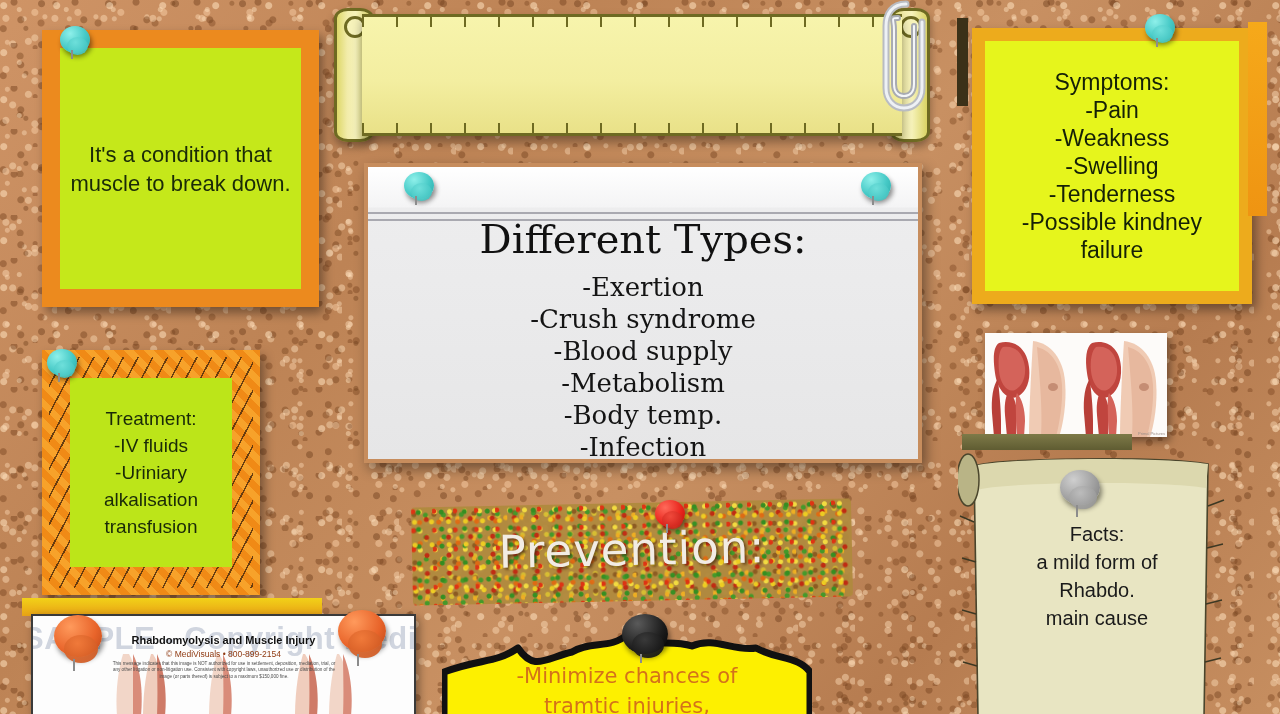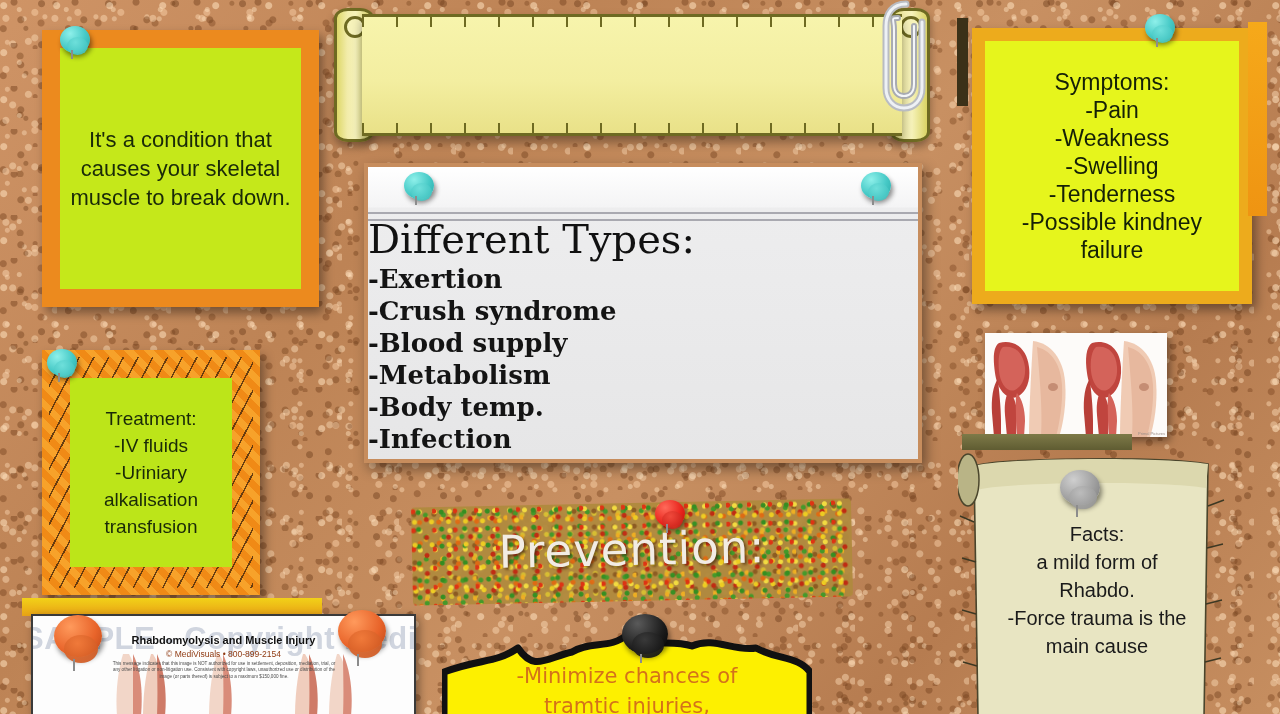--- a/index.html
+++ b/index.html
@@ -256,34 +256,34 @@
   #lined-paper .doubleline {
     position: absolute;
     left: 0; right: 0; top: 45px;
     height: 5px;
     border-top: 2px solid #a9a9b0;
     border-bottom: 2px solid #a9a9b0;
   }
   #lined-paper .content {
     position: relative;
     z-index: 3;
+    text-align: center;
     padding-top: 48px;
     font-family: "DejaVu Serif", serif;
   }
   #types-title {
     font-size: 40px;
     line-height: 48px;
     color: #111;
   }
   #types-list {
-    margin: 0;
+    margin: 8px;
     padding: 0;
     list-style: none;
     font-family: "Liberation Sans", sans-serif;
-    font-weight: bold;
   }
   #types-list li {
     font-size: 26px;
     line-height: 32px;
     color: #141414;
     font-family: "DejaVu Serif", serif;
   }
 
   
   #prevention-banner {
@@ -498,21 +498,20 @@
     <path d="M30 8 C16 8 10 18 10 30 L10 92 C10 104 18 112 28 112 C38 112 46 104 46 92 L46 26" fill="none" stroke="#b9bcc2" stroke-width="7" stroke-linecap="round"></path>
     <path d="M30 8 C16 8 10 18 10 30 L10 92 C10 104 18 112 28 112 C38 112 46 104 46 92 L46 26" fill="none" stroke="#eef1f5" stroke-width="3" stroke-linecap="round"></path>
     <path d="M22 22 C14 22 18 22 18 34 L18 88 C18 96 22 100 28 100 C34 100 38 96 38 88 L38 30" fill="none" stroke="#a8abb1" stroke-width="6" stroke-linecap="round"></path>
     <path d="M22 22 C14 22 18 22 18 34 L18 88 C18 96 22 100 28 100 C34 100 38 96 38 88 L38 30" fill="none" stroke="#f4f6f9" stroke-width="2" stroke-linecap="round"></path>
   </svg>
 
   <div class="note" id="note-what">
     <div class="face">
       <div class="inner">
         <p>It's a condition that</p>
-        <p>causes your skeletal</p>
         <p>muscle to break down.</p>
       </div>
     </div>
   </div>
   <div class="pin cyan" style="left:60px; top:26px;">
     <div class="cap"></div>
     <div class="cap2"></div>
     <div class="needle"></div>
   </div>
 
@@ -619,21 +618,20 @@
         <path d="M249 96 L265 92"></path>
         <path d="M248 152 L264 148"></path>
         <path d="M247 210 L263 206"></path>
       </g>
       <ellipse cx="10" cy="28" rx="11" ry="26" fill="#b9b486" stroke="#4a452c" stroke-width="1.5"></ellipse>
     </svg>
     <div id="facts-text">
       <div>Facts:</div>
       <div>a mild form of</div>
       <div>Rhabdo.</div>
-      <div>-Force trauma is the</div>
       <div>main cause</div>
     </div>
   </div>
   <div class="pin grey" style="left:1060px; top:470px; width:44px; height:44px; z-index:45;">
     <div class="cap" style="width:40px;height:35px;"></div>
     <div class="cap2" style="left:9px;top:16px;width:28px;height:23px;"></div>
     <div class="needle" style="left:16px;top:35px;height:12px;"></div>
   </div>
 
   <div id="anatomy-photo">

